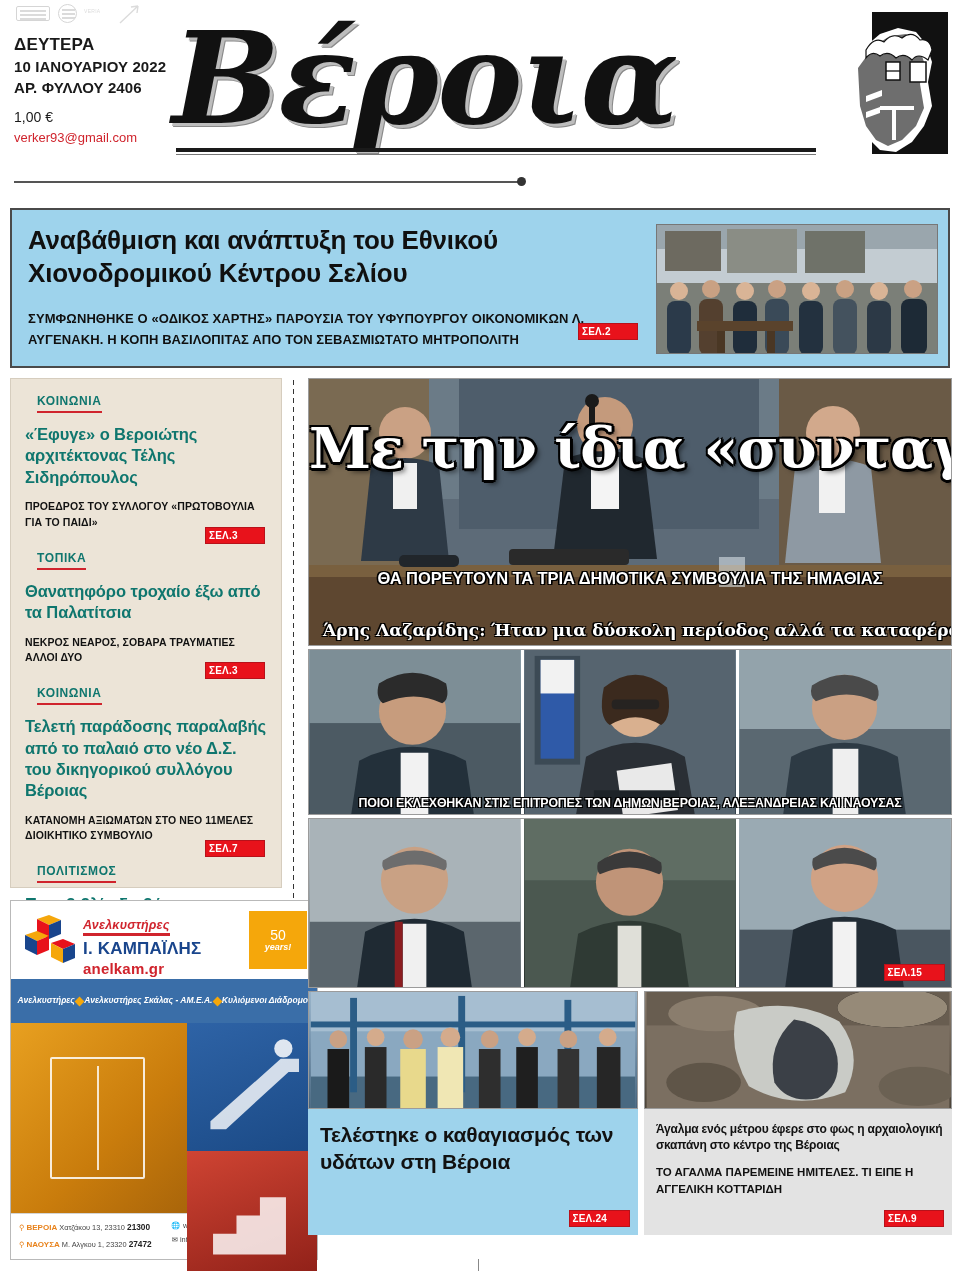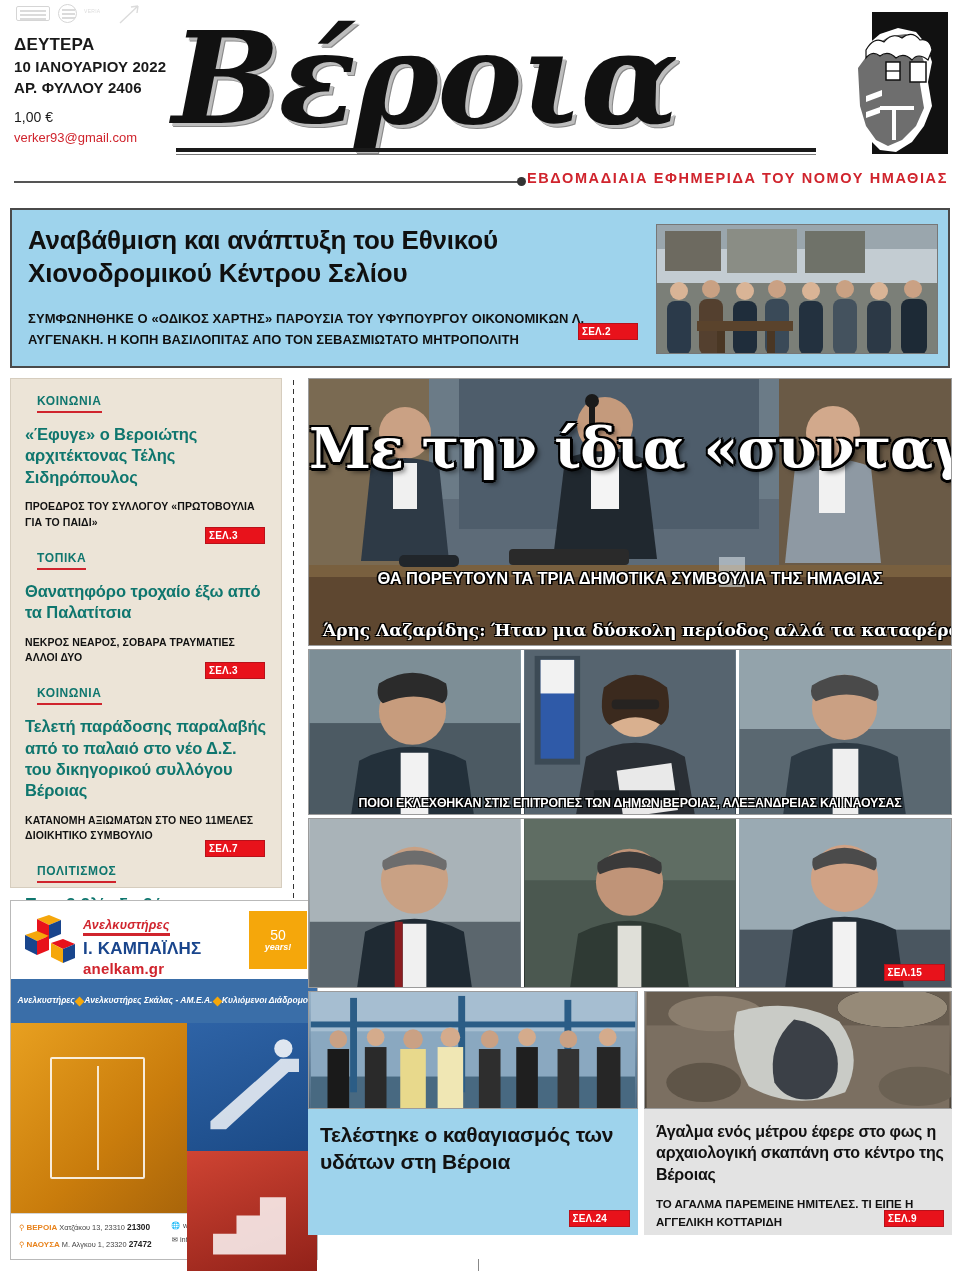--- a/index.html
+++ b/index.html
@@ -228,21 +228,21 @@
   .b-left { width:330px; }
   .b-right { width:308px; }
   .b-photo { height:118px; border:1px solid #9b9b9b; overflow:hidden; position:relative; }
   .bp-clergy { background:linear-gradient(180deg,#98b3c9 0%,#7795ae 40%,#46637c 100%); }
   .bp-dig { background:linear-gradient(180deg,#8d8173 0%,#6e6254 45%,#4c4439 100%); }
   .b-text { background:#9ed3ec; padding:12px 0 10px 12px; position:relative; }
   .b-text.grey { background:#e3e3e3; }
   .b-left .b-text { height:126px; }
   .b-right .b-text { height:126px; }
   .b-title { font-size:21px; font-weight:bold; color:#111; line-height:1.30; letter-spacing:-.2px; }
-  .b-right .b-title { font-size:16px; line-height:1.34; }
+  .b-right .b-title { font-size:12px; line-height:1.34; }
   .b-sub { font-size:11.5px; font-weight:bold; color:#111; line-height:1.50; margin-top:11px; }
   .b-text .badge { position:absolute; right:8px; bottom:8px; }
 
   .footer-tick { position:absolute; left:478px; bottom:0; width:1px; height:12px; background:#888; }
 </style>
 </head>
 <body>
 
 <div class="page">
 
@@ -283,21 +283,20 @@
       <rect x="70" y="52" width="16" height="20" fill="#fff" stroke="#111" stroke-width="1.5"></rect>
       <rect x="40" y="96" width="34" height="4" fill="#fff"></rect>
       <rect x="52" y="96" width="4" height="34" fill="#fff"></rect>
       <path d="M26 86 l16 -6 l0 6 l-16 6 Z" fill="#fff"></path>
       <path d="M26 102 l14 -5 l0 6 l-14 5 Z" fill="#fff"></path>
     </svg>
 
     <div class="tagline-row">
       <div class="tl-line"></div>
       <div class="tl-dot"></div>
-      <div class="tl-words">ΕΒΔΟΜΑΔΙΑΙΑ ΕΦΗΜΕΡΙΔΑ ΤΟΥ ΝΟΜΟΥ ΗΜΑΘΙΑΣ</div>
     </div>
   </div>
 
   <div class="banner">
     <h1>Αναβάθμιση και ανάπτυξη του Εθνικού Χιονοδρομικού Κέντρου Σελίου</h1>
     <div class="sub">ΣΥΜΦΩΝΗΘΗΚΕ Ο «ΟΔΙΚΟΣ ΧΑΡΤΗΣ» ΠΑΡΟΥΣΙΑ ΤΟΥ ΥΦΥΠΟΥΡΓΟΥ ΟΙΚΟΝΟΜΙΚΩΝ Λ. ΑΥΓΕΝΑΚΗ. Η ΚΟΠΗ ΒΑΣΙΛΟΠΙΤΑΣ ΑΠΟ ΤΟΝ ΣΕΒΑΣΜΙΩΤΑΤΟ ΜΗΤΡΟΠΟΛΙΤΗ</div>
     <span class="badge">ΣΕΛ.2</span>
     <div class="bnr-photo">
       <svg viewBox="0 0 282 130" width="282" height="130">
         <rect x="0" y="0" width="282" height="58" fill="#c3ccd2"></rect>

